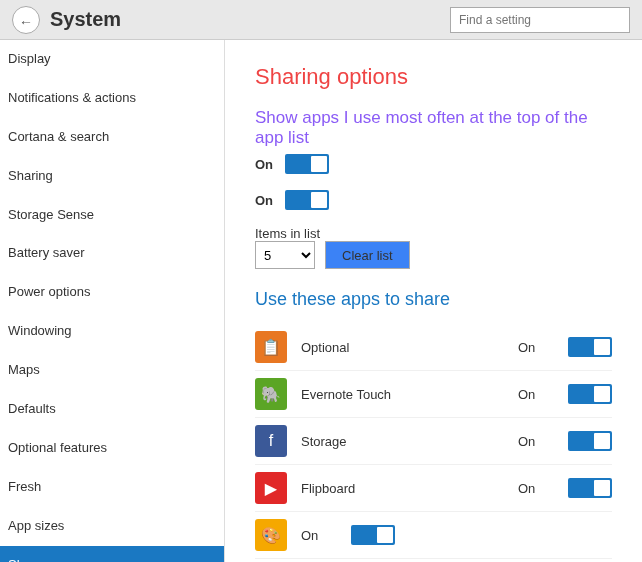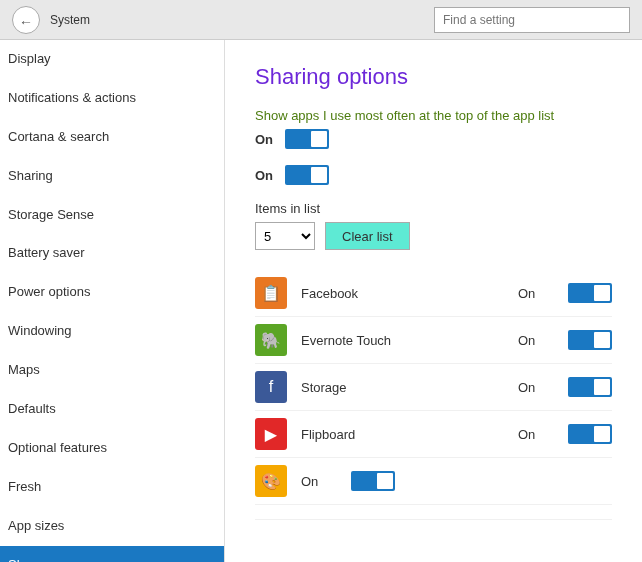--- a/index.html
+++ b/index.html
@@ -18,27 +18,27 @@
       border-radius: 50%;
       border: 1px solid #aaa;
       background: #fff;
       display: flex; align-items: center; justify-content: center;
       cursor: pointer;
       margin-right: 10px;
       font-size: 14px;
       color: #555;
     }
     .title-bar .window-title {
-      font-size: 12px;
-      font-weight: 400;
+      font-size: 20px;
+      font-weight: 700;
       color: #333;
       flex: 1;
     }
     .title-bar .search-box {
-      width: 196px;
+      width: 180px;
       height: 26px;
       border: 1px solid #aaa;
       background: #fff;
       padding: 2px 8px;
       font-size: 12px;
       color: #999;
       outline: none;
     }
 
     .main-content {
@@ -71,27 +71,27 @@
     .panel {
       flex: 1;
       background: #fff;
       padding: 24px 30px;
       overflow-y: auto;
     }
 
     .section-title {
       font-size: 22px;
       font-weight: 300;
-      color: #6d28d9;
+      color: #ef4444;
       margin-bottom: 18px;
     }
 
     .option-label {
-      font-size: 13px;
-      color: #4d7c0f;
+      font-size: 17px;
+      color: #8b5cf6;
       margin-bottom: 6px;
     }
 
     .toggle-row {
       display: flex;
       align-items: center;
       margin-bottom: 16px;
     }
     .toggle-on-label {
       font-size: 13px;
@@ -119,40 +119,39 @@
       border-radius: 1px;
     }
 
     .items-in-list-section {
       margin-top: 4px;
       margin-bottom: 20px;
     }
     .items-in-list-label {
       font-size: 13px;
       color: #333;
-      margin-bottom: 6px;
     }
     .items-row {
       display: flex;
       align-items: center;
       gap: 10px;
     }
     .items-select {
       width: 60px;
       height: 28px;
       border: 1px solid #aaa;
       background: #fff;
       font-size: 13px;
       padding: 0 4px;
     }
     .clear-btn {
       height: 28px;
       padding: 0 16px;
       border: 1px solid #aaa;
-      background: #5eead4;
+      background: #3b82f6;
       font-size: 13px;
       cursor: pointer;
       color: #333;
     }
 
     .apps-section-title {
       font-size: 18px;
       font-weight: 300;
       color: #1a78c2;
       margin-bottom: 14px;
@@ -239,25 +238,26 @@
         <select class="items-select">
           <option>5</option>
           <option>3</option>
           <option>10</option>
           <option>15</option>
         </select>
         <button class="clear-btn">Clear list</button>
       </div>
     </div>
 
+    <div class="apps-section-title">Use these apps to share</div>
 
     <div id="apps-list">
         <div class="app-row">
           <div class="app-icon" style="background: rgb(232, 119, 34);">📋</div>
-          <div class="app-name">Facebook</div>
+          <div class="app-name">Optional</div>
           <div class="app-status">On</div>
           <div class="toggle on"></div>
         </div>
         <div class="app-row">
           <div class="app-icon" style="background: rgb(91, 165, 37);">🐘</div>
           <div class="app-name">Evernote Touch</div>
           <div class="app-status">On</div>
           <div class="toggle on"></div>
         </div>
         <div class="app-row">

